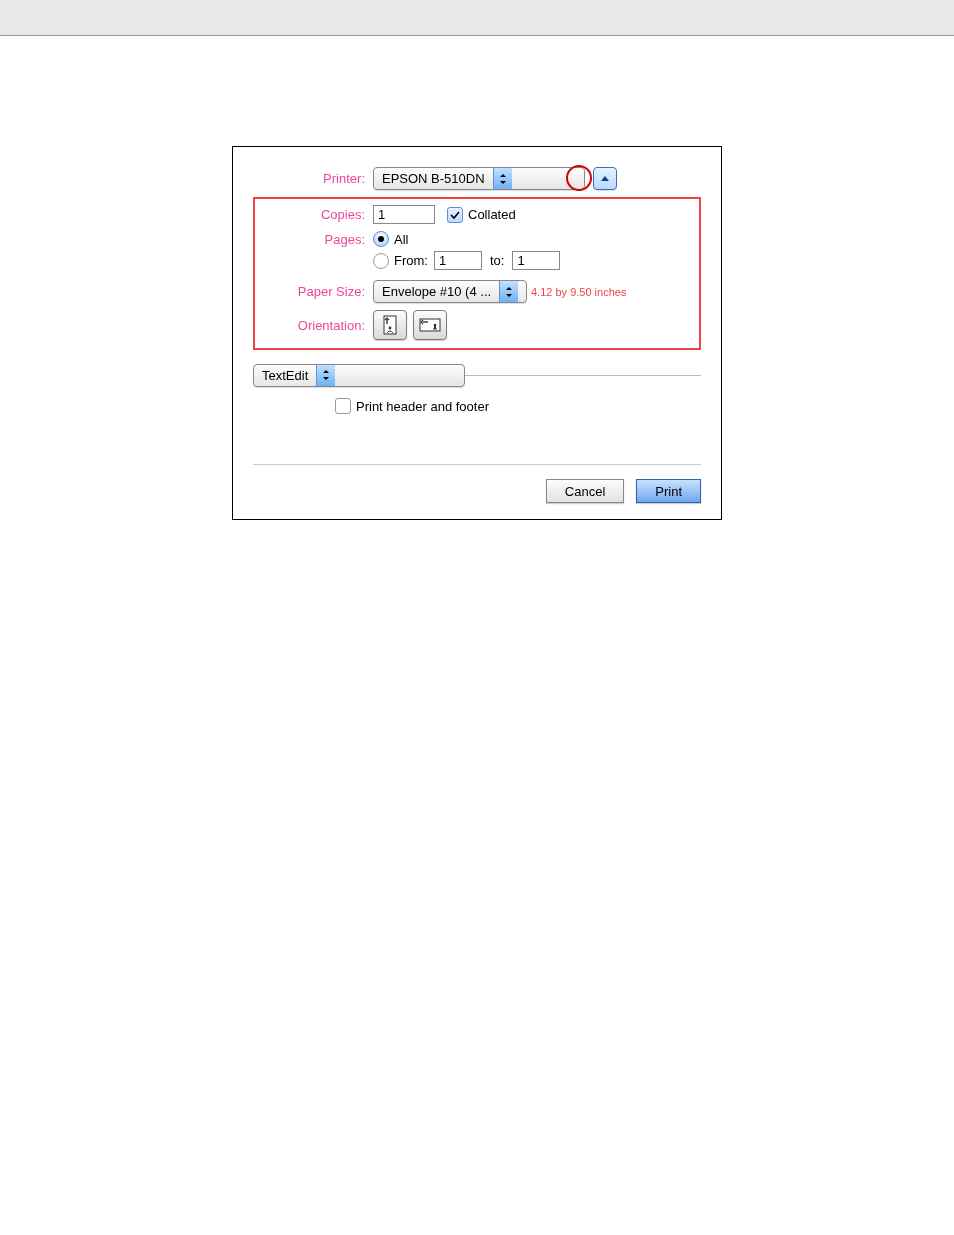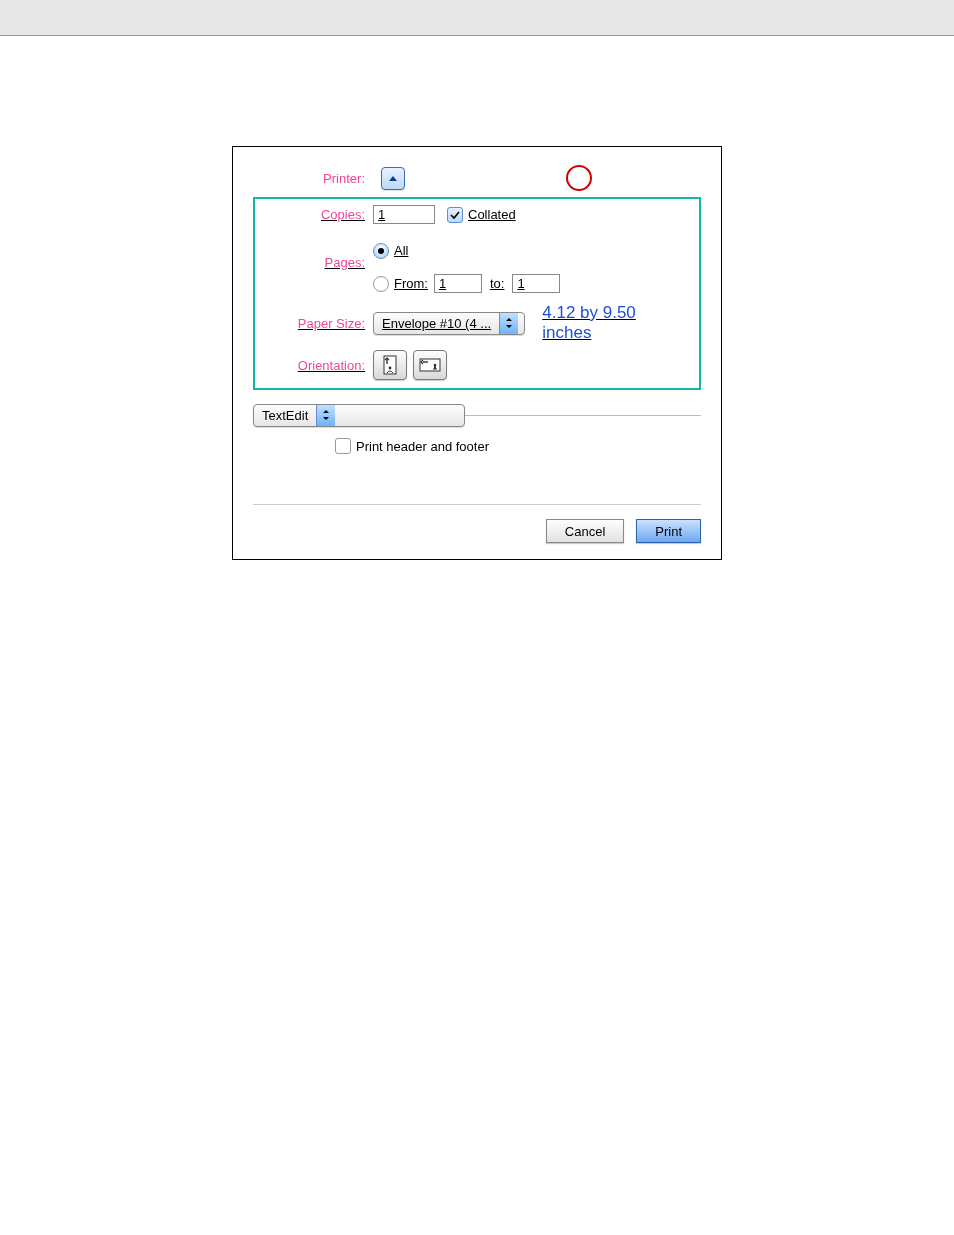--- a/index.html
+++ b/index.html
@@ -5,49 +5,57 @@
   html,body{margin:0;padding:0;width:954px;height:1235px;background:#e8e8e8;font-family:"Lucida Grande","Helvetica Neue",Arial,sans-serif;font-size:13px;color:#000;}
   .page-body{background:#fff;border-top:1px solid #999;border-bottom:1px solid #999;margin:0;min-height:1150px;padding-top:110px;margin-top:35px;}
   .dialog{width:490px;margin:0 auto;border:1px solid #000;background:#fff;padding:20px 20px 16px 20px;box-sizing:border-box;}
   .row{display:flex;align-items:center;margin-bottom:7px;}
   .lbl{width:112px;text-align:right;padding-right:8px;color:#ec4899;flex:none;}
   .popup{display:inline-flex;align-items:center;height:21px;border:1px solid #888;border-radius:4px;background:linear-gradient(#fdfdfd,#e6e6e6);box-shadow:0 1px 1px rgba(0,0,0,.15);overflow:hidden;}
   .popup-text{padding:0 8px;white-space:nowrap;overflow:hidden;text-overflow:ellipsis;}
   .popup-arrows{width:18px;height:100%;display:flex;flex-direction:column;align-items:center;justify-content:center;background:linear-gradient(#bfe0ff,#6fb2f5);border-left:1px solid #5f8fd0;position:relative;}
   .popup-arrows svg{display:block;}
   .expand-btn{width:22px;height:21px;border:1px solid #3a6db7;border-radius:4px;background:linear-gradient(#e6f2ff,#bcd9fb);display:inline-flex;align-items:center;justify-content:center;margin-left:8px;box-shadow:0 1px 1px rgba(0,0,0,.15);}
-  .red-box{border:2px solid #14b8a6;padding:6px 11px 8px 6px;margin-top:6px;text-decoration:underline;}
+  .red-box{border:2px solid #ef4444;padding:6px 11px 8px 6px;margin-top:6px;}
   .red-circle{position:absolute;width:22px;height:22px;border:2px solid #d40000;border-radius:50%;pointer-events:none;}
   .input{height:19px;border:1px solid #888;background:#fff;padding:0 4px;box-sizing:border-box;font-size:13px;}
   .checkbox{width:14px;height:14px;border:1px solid #5f8fd0;border-radius:3px;background:linear-gradient(#e6f2ff,#bcd9fb);display:inline-flex;align-items:center;justify-content:center;margin-right:5px;flex:none;}
   .checkbox.empty{background:#fff;border-color:#999;}
   .radio{width:14px;height:14px;border:1px solid #5f8fd0;border-radius:50%;background:radial-gradient(circle at 50% 30%,#fff,#bcd9fb 70%);display:inline-flex;align-items:center;justify-content:center;margin-right:5px;flex:none;}
   .radio.empty{background:#fff;border-color:#999;}
   .radio .dot{width:6px;height:6px;border-radius:50%;background:#000;}
   .orient-btn{width:32px;height:28px;border:1px solid #7a7a7a;border-radius:4px;background:linear-gradient(#fdfdfd,#d9d9d9);display:inline-flex;align-items:center;justify-content:center;margin-right:6px;box-shadow:0 1px 1px rgba(0,0,0,.2);}
   .divider-wrap{position:relative;margin:14px 0 10px 0;height:22px;display:flex;align-items:center;}
   .divider-wrap:before{content:"";position:absolute;left:0;right:0;top:50%;height:1px;background:#bbb;}
   .textedit-popup{position:relative;}
   .footer-divider{height:1px;background:#ccc;margin:50px 0 14px 0;}
   .btn{height:22px;border-radius:0;border:1px solid #888;background:linear-gradient(#fdfdfd,#e2e2e2);padding:0 18px;font-size:13px;display:inline-flex;align-items:center;box-shadow:0 1px 1px rgba(0,0,0,.2);}
   .btn.primary{border-color:#2f62ac;background:linear-gradient(#c9e1ff,#6fa8f0);color:#000;}
   .btn-row{display:flex;justify-content:flex-end;gap:12px;}
   .printer-wrap{position:relative;display:inline-flex;align-items:center;}
-  .paper-dim{margin-left:17px;font-size:17px;color:#1d4ed8;}
+  .paper-dim{margin-left:4px;font-size:11px;color:#ef4444;}
   .sub-indent{margin-left:120px;display:flex;align-items:center;margin-top:4px;}
 </style>
 </head>
 <body>
 
 <div class="page-body">
   <div class="dialog">
 
     <div class="row">
       <div class="lbl">Printer:</div>
       <div class="printer-wrap">
+        <div class="popup" style="width:210px;">
+          <div class="popup-text">EPSON B-510DN</div>
+          <div class="popup-arrows">
+            <svg width="8" height="12" viewBox="0 0 8 12">
+                <path d="M1 4 L4 1 L7 4 Z M1 8 L4 11 L7 8 Z" fill="#000"></path>
+              </svg>
+          </div>
+        </div>
         <div class="red-circle" style="left:193px;top:-2px;"></div>
         <div class="expand-btn">
           <svg width="10" height="8" viewBox="0 0 10 8">
               <path d="M1 6 L5 1 L9 6 Z" fill="#0b3d91"></path>
             </svg>
         </div>
       </div>
     </div>
 
 
@@ -59,21 +67,21 @@
         <div style="width:12px;"></div>
         <div class="checkbox">
           <svg width="10" height="10" viewBox="0 0 10 10">
               <path d="M1 5 L4 8 L9 2" stroke="#000" stroke-width="1.6" fill="none"></path>
             </svg>
         </div>
         <span>Collated</span>
       </div>
 
       <div class="row" style="margin-bottom:0;">
-        <div class="lbl" style="width:104px;margin-top:24px;">Pages:</div>
+        <div class="lbl" style="width:104px;">Pages:</div>
         <div class="radio">
             <div class="dot"></div>
           </div>
         <span>All</span>
       </div>
       <div class="sub-indent" style="margin-left:112px;">
         <div class="radio empty"></div>
         <span style="margin-right:6px;">From:</span>
         <input class="input" style="width: 48px;" value="1">
         <span style="margin:0 8px;">to:</span>

